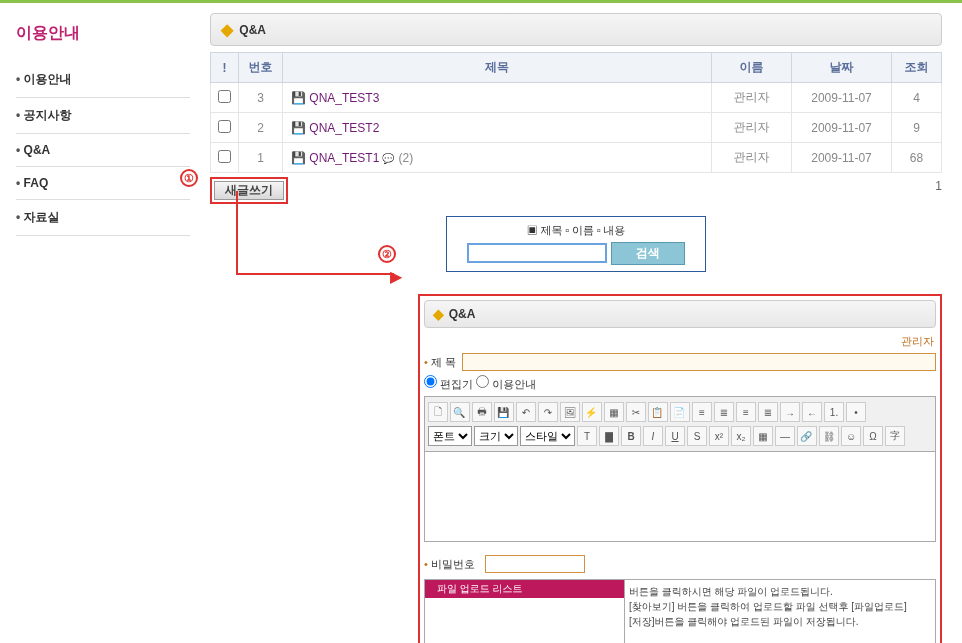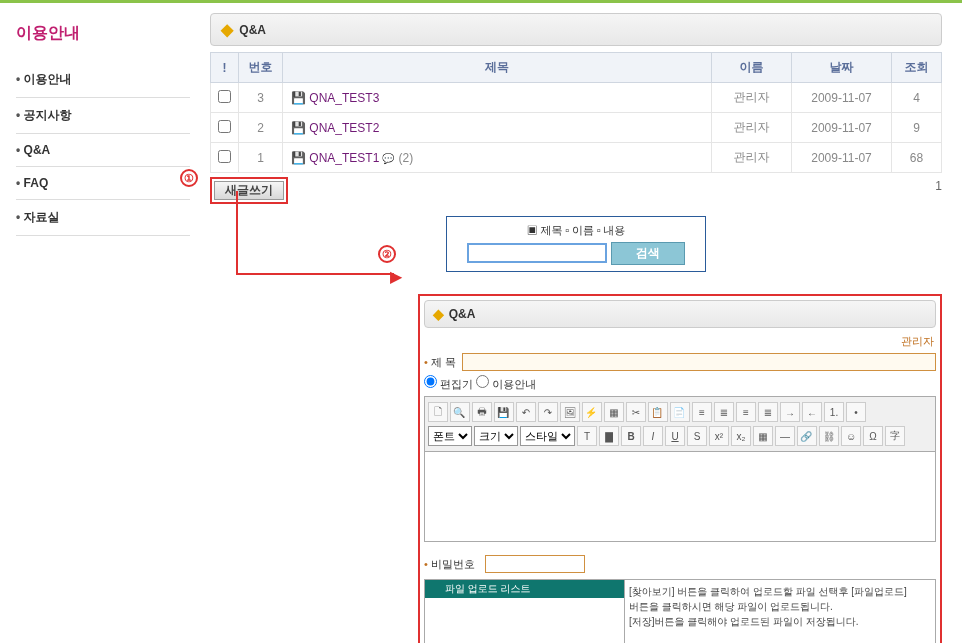--- a/index.html
+++ b/index.html
@@ -44,21 +44,21 @@
 .radio-row { font-size: 11px; color: #333; margin: 4px 0; }
 .toolbar { border: 1px solid #aaa; background: #f0f0f0; padding: 3px; }
 .tb-row { display: flex; gap: 2px; padding: 2px 0; flex-wrap: wrap; align-items: center; }
 .tb-btn { width: 20px; height: 20px; background: #f8f8f8; border: 1px solid #ccc; display: inline-flex; align-items: center; justify-content: center; font-size: 10px; cursor: pointer; color: #555; }
 .tb-sel { height: 20px; border: 1px solid #999; font-size: 11px; background: #fff; }
 .editor-area { width: 100%; height: 90px; border: 1px solid #aaa; border-top: none; resize: none; }
 .pw-row { display: flex; align-items: center; gap: 10px; margin: 10px 0 6px 0; font-size: 11px; }
 .pw-input { border: 1px solid #d09040; width: 100px; height: 18px; }
 .upload-section { border: 1px solid #aaa; display: flex; font-size: 11px; }
 .upload-left { width: 200px; border-right: 1px solid #aaa; }
-.upload-left-header { background: #0f766e; color: #fff; padding: 2px 20px; font-size: 10px; }
+.upload-left-header { background: #be185d; color: #fff; padding: 2px 12px; font-size: 10px; }
 .upload-listbox { width: 198px; height: 52px; border: none; font-size: 10px; }
 .upload-right { flex: 1; padding: 4px; }
 .upload-help { color: #444; font-size: 10px; line-height: 1.5; }
 a.title-link { color: #701a75; text-decoration: none; }
 </style>
 </head>
 <body>
 
 <div class="top-line"></div>
 <div class="container">
@@ -216,22 +216,22 @@
           <input class="pw-input" type="password" style="">
         </div>
 
         <div class="upload-section">
           <div class="upload-left">
             <div class="upload-left-header">파일 업로드 리스트</div>
             <select class="upload-listbox" size="4"></select>
           </div>
           <div class="upload-right">
             <div class="upload-help">
+              <div>버튼을 클릭하시면 해당 파일이 업로드됩니다.</div>
               <div>[찾아보기] 버튼을 클릭하여 업로드할 파일 선택후 [파일업로드]</div>
-              <div>버튼을 클릭하시면 해당 파일이 업로드됩니다.</div>
               <div>[저장]버튼을 클릭해야 업로드된 파일이 저장됩니다.</div>
             </div>
 
           </div>
         </div>
 
         
 
       </div>
     </div>

